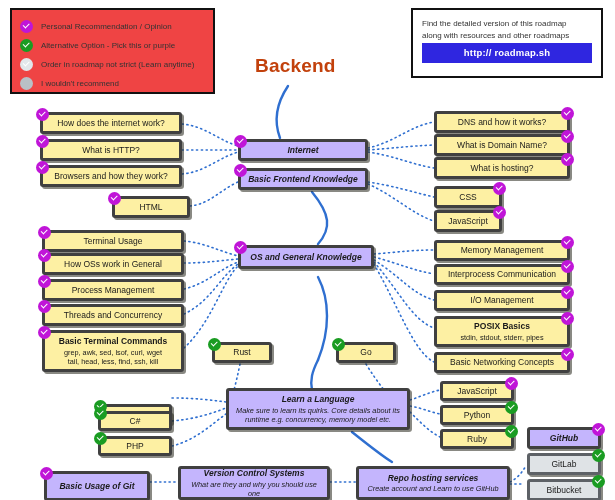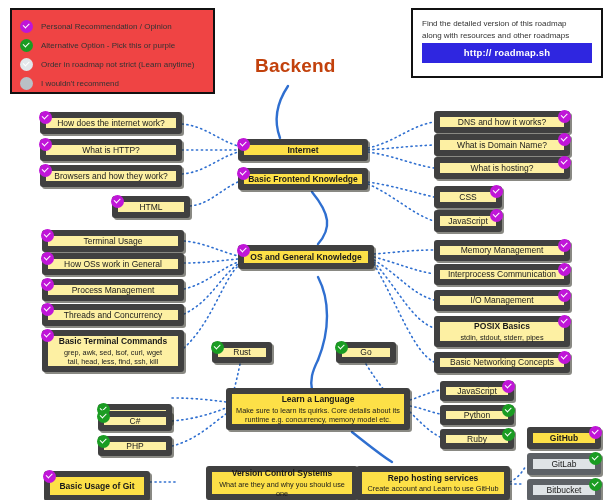--- a/index.html
+++ b/index.html
@@ -9,32 +9,32 @@
     font-family:"Liberation Sans", sans-serif;
     color:#1a1a1a;
   }
   #canvas{position:absolute;inset:0;width:615px;height:500px;}
   svg.links{position:absolute;left:0;top:0;width:615px;height:500px;pointer-events:none;}
 
   
   .node{
     position:absolute;
     background:#ffe866;
-    border:6px solid #404040;
+    border:3px solid #404040;
     border-radius:3px;
     box-shadow:2px 2px 0 rgba(40,40,30,.55);
     display:flex;flex-direction:column;align-items:center;justify-content:center;
     text-align:center;
     font-size:8.5px;
     line-height:1.25;
     box-sizing:border-box;
     padding:2px 4px;
   }
   .node.pale{background:#fdf0a3;}
-  .node.bright{background:#fde047;}
+  .node.bright{background:#c4b5fd;font-style:italic;}
   .node.gray{background:#dfe3e6;border-color:#5d6166;}
   .node .ttl{font-weight:bold;}
   .node .sub{font-size:7.3px;font-weight:normal;margin-top:1px;}
   .node .sub2{font-size:7.3px;font-weight:normal;}
 
   
   .badge{
     position:absolute;width:13px;height:13px;border-radius:50%;
     display:block;z-index:6;
   }
@@ -323,21 +323,21 @@
   </div>
   <div class="node gray" style="left:527px;top:479px;width:74px;height:22px;">
     <span class="badge green tr"></span>
     <span>Bitbucket</span>
   </div>
 
   <div class="node bright" style="left:44px;top:471px;width:106px;height:30px;">
     <span class="badge purple tl"></span>
     <span class="ttl">Basic Usage of Git</span>
   </div>
-  <div class="node bright" style="left:178px;top:466px;width:152px;height:34px;margin-left:28px;">
+  <div class="node bright" style="left:178px;top:466px;width:152px;height:34px;">
     <span class="ttl">Version Control Systems</span>
     <span class="sub">What are they and why you should use one</span>
   </div>
   <div class="node bright" style="left:356px;top:466px;width:154px;height:34px;">
     <span class="ttl">Repo hosting services</span>
     <span class="sub">Create account and Learn to use GitHub</span>
   </div>
 
 </div>
 

